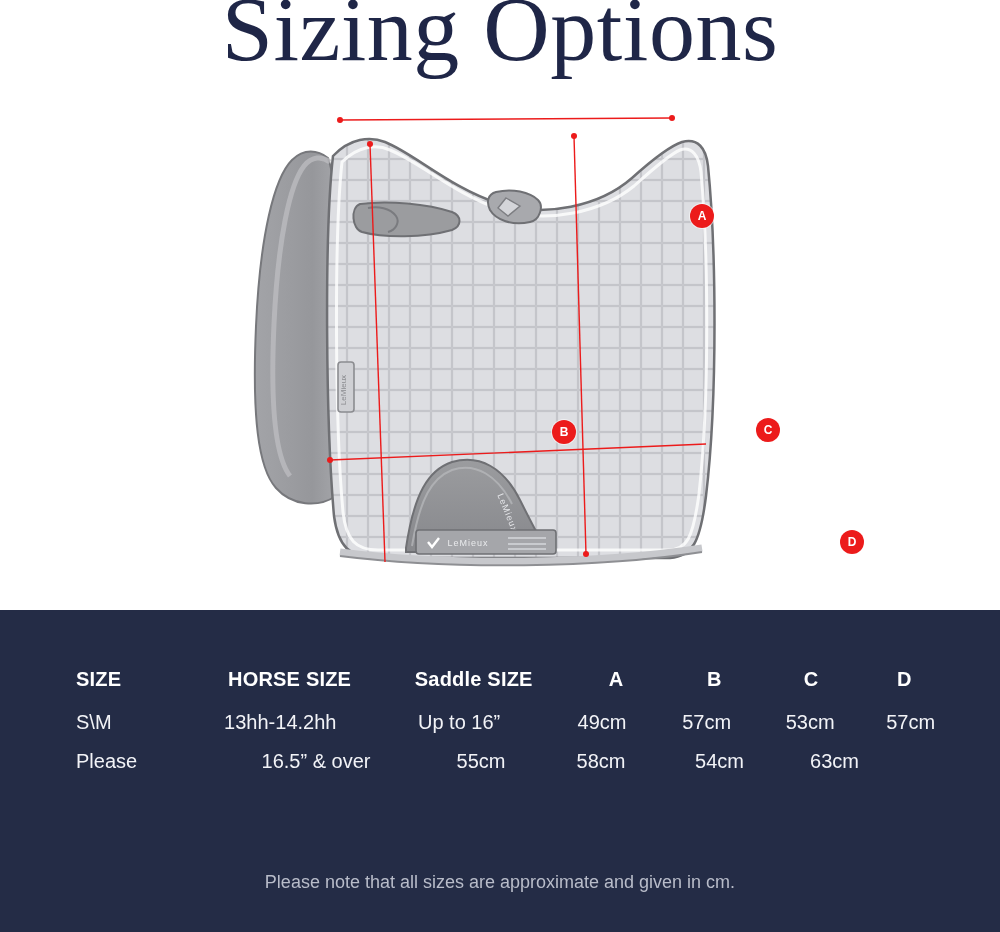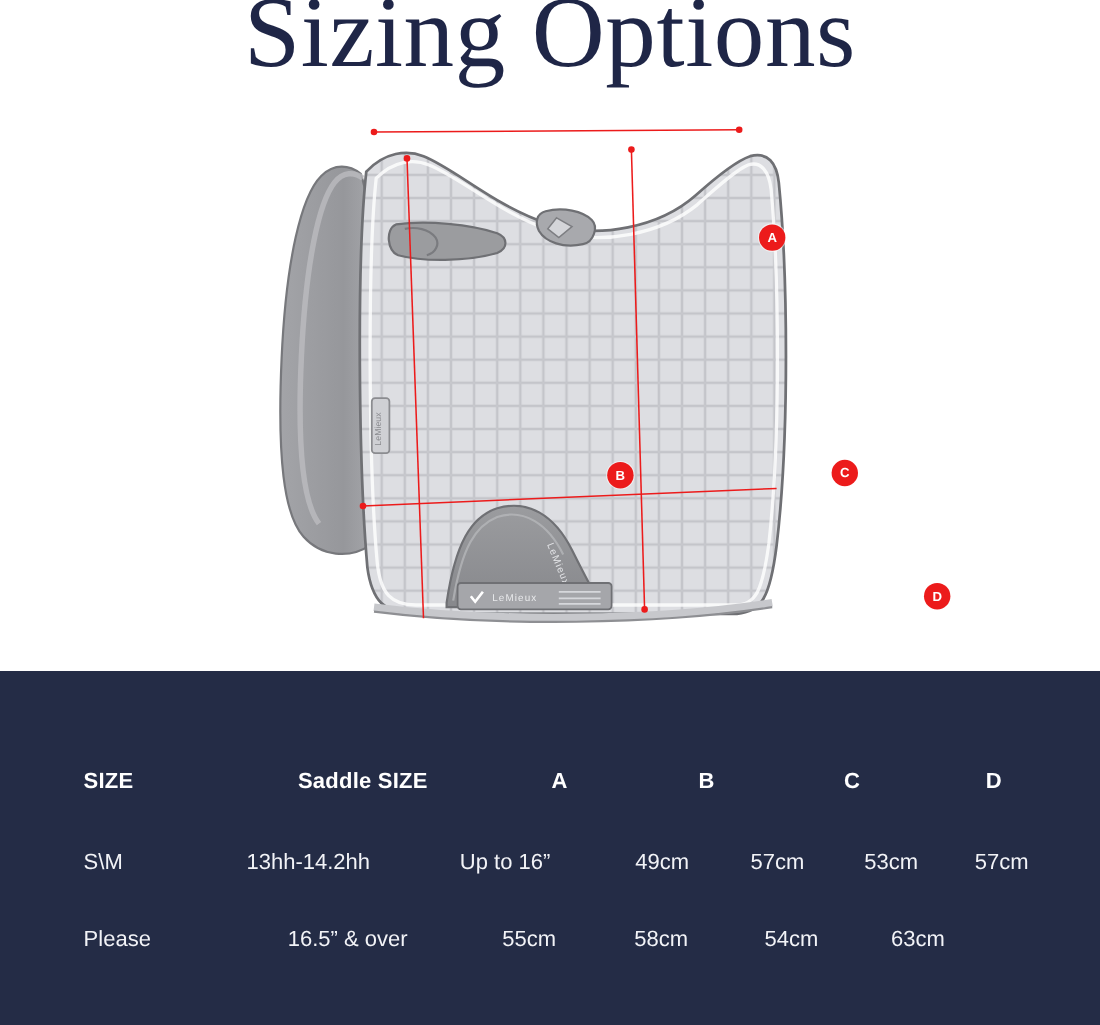--- a/index.html
+++ b/index.html
@@ -61,21 +61,21 @@
   .cell{
     color:#ffffff;
     font-family:"Liberation Sans", sans-serif;
     white-space:nowrap;
   }
   .head .cell{font-weight:bold;font-size:20px;letter-spacing:0.2px;}
   .body .cell{font-weight:400;font-size:20px;color:#f2f3f7;}
 
   .c0{width:125px;text-align:left;}
   .c1{width:185px;text-align:center;}
-  .c2{width:190px;text-align:center;margin-top:31px;}
+  .c2{width:190px;text-align:center;}
   .c3{width:100px;text-align:center;}
   .c4{width:100px;text-align:center;}
   .c5{width:97px;text-align:center;}
   .c6{width:93px;text-align:center;}
 
   .head .c0{padding-left:16px;}
   .body .c0{padding-left:16px;}
 
   .note{
     position:absolute;left:0;top:262px;width:1000px;text-align:center;
@@ -227,20 +227,21 @@
       <div class="marker m-d">D</div>
     </div>
   </div>
 
   <div class="panel">
 
     <div class="table">
 
       <div class="trow head">
         <div class="cell c0">SIZE</div>
+        <div class="cell c1">HORSE SIZE</div>
         <div class="cell c2">Saddle SIZE</div>
         <div class="cell c3">A</div>
         <div class="cell c4">B</div>
         <div class="cell c5">C</div>
         <div class="cell c6">D</div>
       </div>
 
       <div class="trow body">
         <div class="cell c0">S\M</div>
         <div class="cell c1">13hh-14.2hh</div>
@@ -255,15 +256,16 @@
         <div class="cell c0">Please</div>
         <div class="cell c2">16.5” &amp; over</div>
         <div class="cell c3">55cm</div>
         <div class="cell c4">58cm</div>
         <div class="cell c5">54cm</div>
         <div class="cell c6">63cm</div>
       </div>
 
     </div>
 
+    <div class="note">Please note that all sizes are approximate and given in cm.</div>
   </div>
 
 </div>
 
 </body></html>

